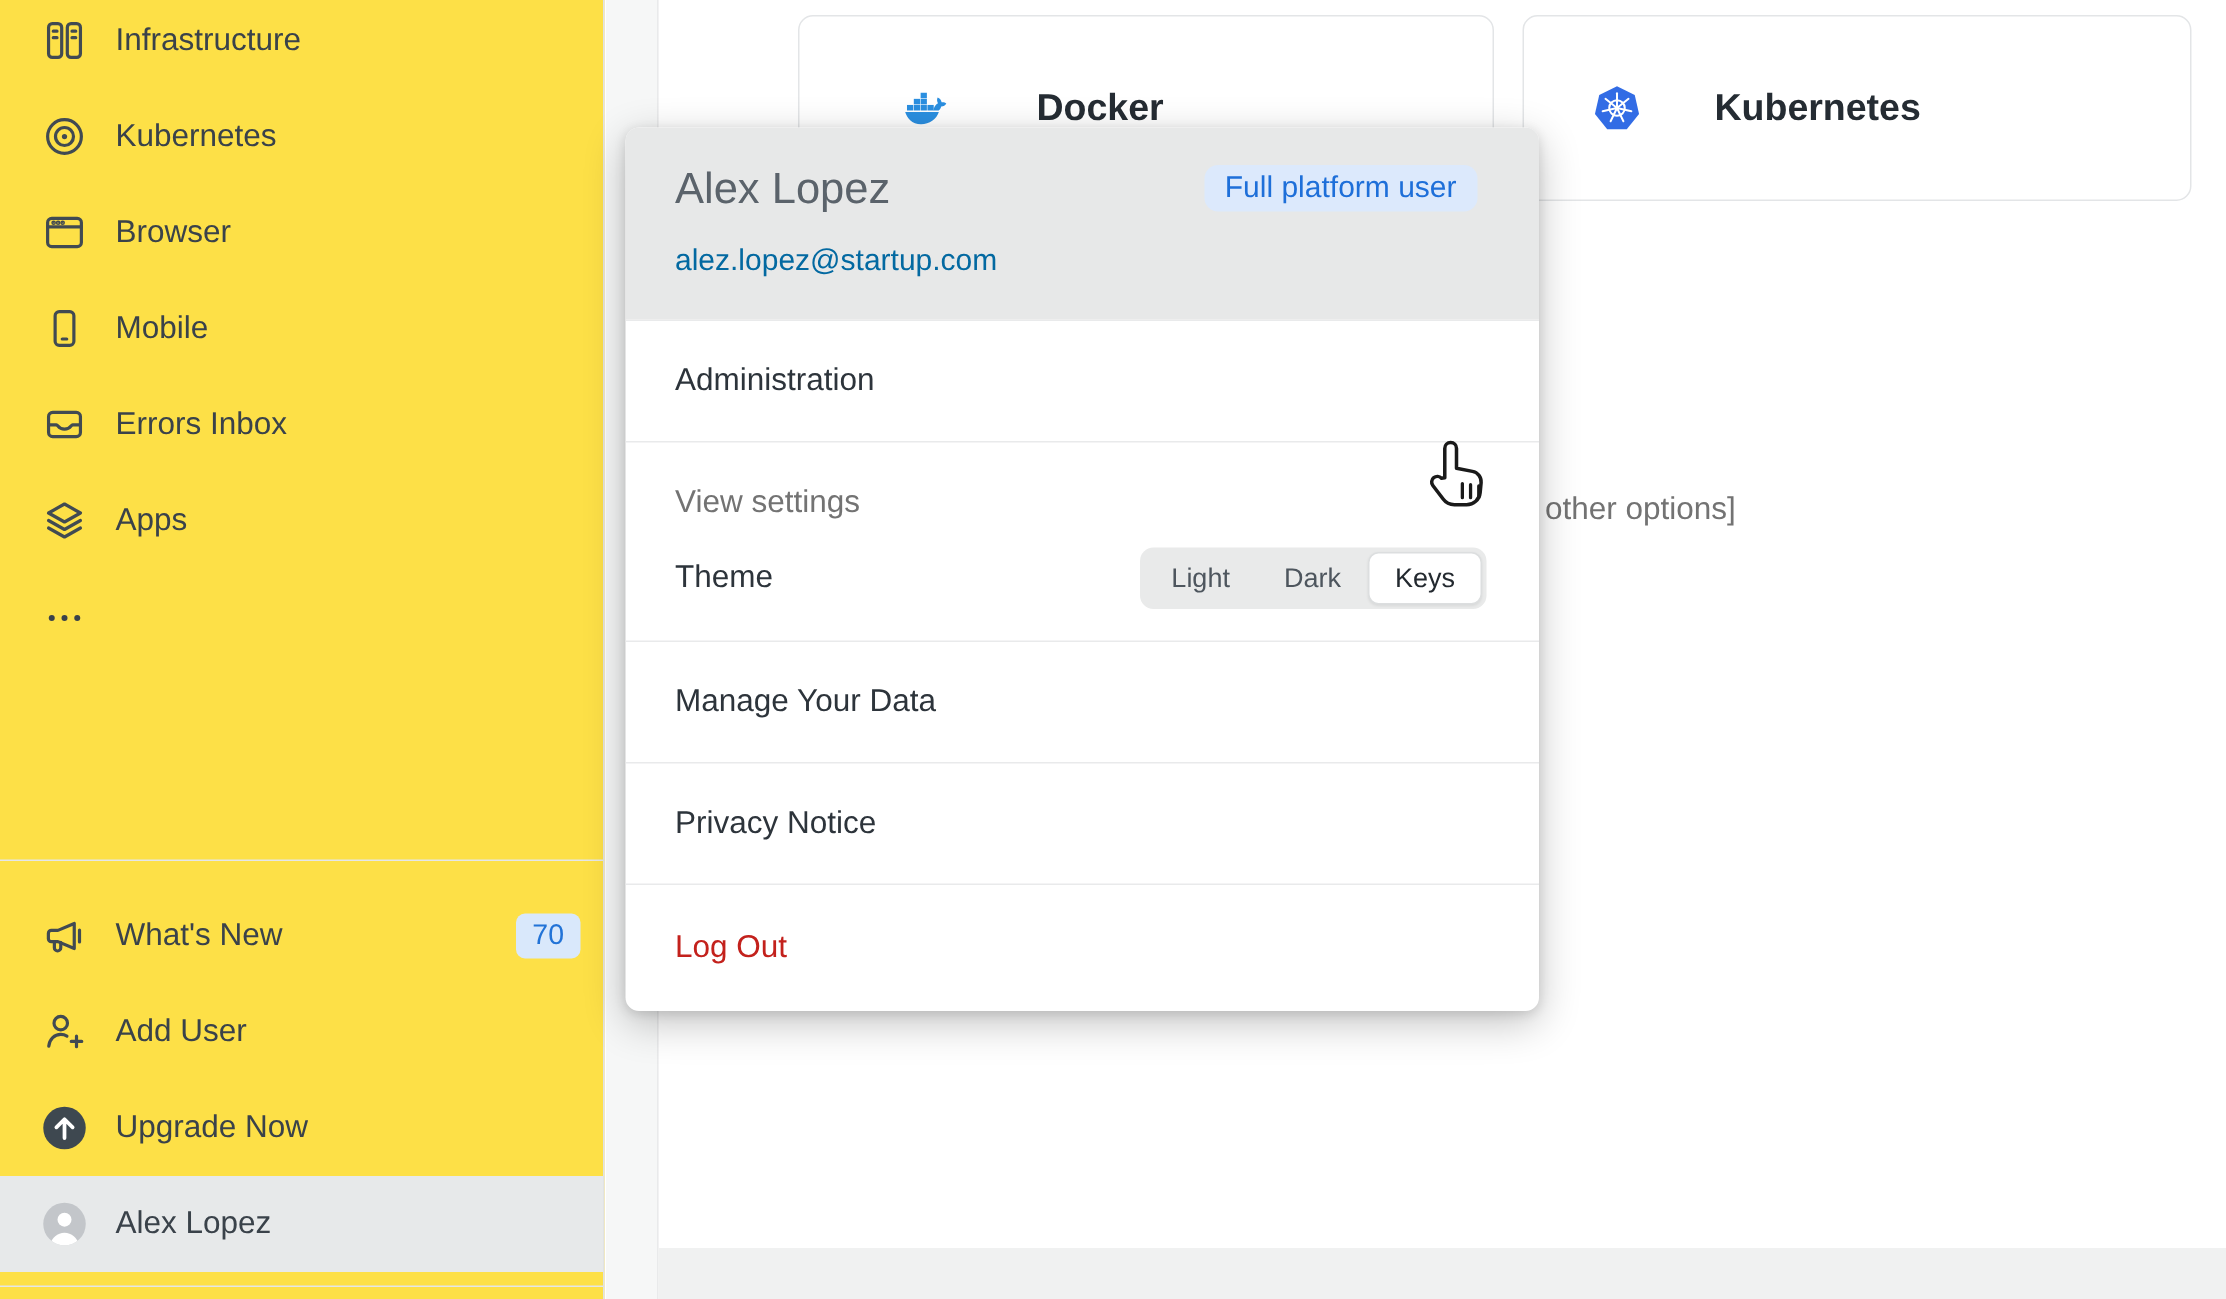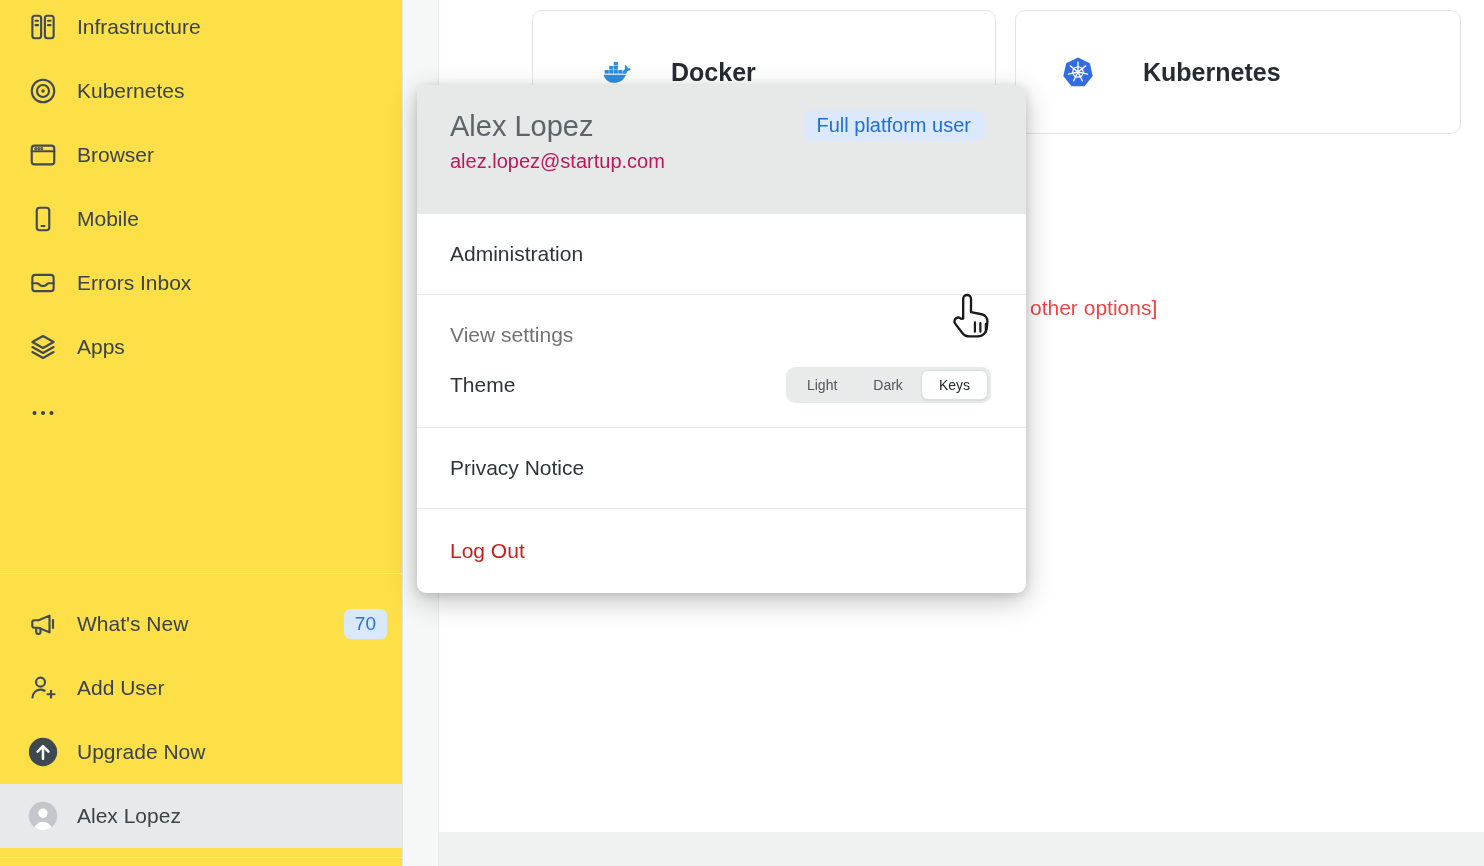--- a/index.html
+++ b/index.html
@@ -5,24 +5,24 @@
   html,body{margin:0;padding:0;background:#fff;}
   .stage{position:relative;width:1484px;height:866px;overflow:hidden;
          font-family:"Liberation Sans",sans-serif;background:#fff;}
 
   
   .gutter{position:absolute;left:404px;top:0;width:34px;height:866px;
           background:#f6f7f7;border-right:1px solid #e9eaeb;}
   .bottom-band{position:absolute;left:439px;right:0;top:832px;height:34px;background:#f0f1f1;}
   .card{position:absolute;top:10px;height:124px;background:#fff;border:1px solid #e3e5e7;
         border-radius:10px;display:flex;align-items:center;box-sizing:border-box;z-index:1;}
-  .card-docker{left:532px;width:464px;padding-left:53px;gap:24px;}
+  .card-docker{left:532px;width:464px;padding-left:53px;gap:44px;}
   .card-k8s{left:1015px;width:446px;padding-left:36px;gap:39px;}
   .card-title{font-size:25px;font-weight:700;color:#252c33;}
-  .link-frag{position:absolute;left:1030px;top:296px;font-size:21px;color:#ef4444;z-index:1;}
+  .link-frag{position:absolute;left:1030px;top:328px;font-size:21px;color:#737373;z-index:1;}
 
   
   .sidebar{position:absolute;left:0;top:0;width:403px;height:866px;background:#fde047;
            border-right:1px solid #e0e2e4;box-sizing:border-box;z-index:2;}
   .nav{position:absolute;top:-5px;left:0;right:0;}
   .nav-item,.footer-item{height:64px;display:flex;align-items:center;gap:19px;
            padding-left:28px;color:#3a424a;font-size:21px;}
   .icon-box{width:30px;height:30px;flex:0 0 30px;display:flex;align-items:center;justify-content:center;}
   .icon-box svg{width:30px;height:30px;}
   .oicon{fill:none;stroke:#414a52;stroke-width:1.7;stroke-linecap:round;stroke-linejoin:round;}
@@ -33,35 +33,35 @@
             font-size:19px;padding:4px 11px;border-radius:6px;}
   .sidebar-bottom-line{position:absolute;top:857px;left:0;width:100%;border-top:1px solid #e4e6e8;}
 
   
   .user-menu{position:absolute;left:417px;top:85px;width:609px;background:#fff;border-radius:9px;
              box-shadow:0 8px 28px rgba(0,0,0,.24),0 2px 8px rgba(0,0,0,.12);
              overflow:hidden;z-index:5;}
   .menu-header{height:128px;background:#e7e8e8;position:relative;
                padding:25px 0 0 33px;box-sizing:border-box;}
   .menu-name{font-size:29px;color:#5b636b;}
-  .menu-email{font-size:20px;color:#be185d;margin-top:7px;}
+  .menu-email{font-size:20px;color:#0369a1;margin-top:20px;}
   .menu-badge{position:absolute;right:41px;top:25px;background:#dce9fc;color:#1e6fd9;
               font-size:20px;padding:4px 14px;border-radius:9px;}
   .menu-section{border-top:1px solid #e9eaeb;padding:16px 0;}
   .menu-section.first{border-top:none;}
   .menu-section.last{padding:18px 0;}
   .menu-item{height:48px;display:flex;align-items:center;padding:0 33px;
              font-size:21px;color:#2d343b;}
   .menu-item.hovered{background:#f3f4f5;}
   .menu-heading{height:48px;display:flex;align-items:center;padding:0 33px;
                 font-size:21px;color:#737373;}
   .theme-row{height:52px;display:flex;align-items:center;padding:0 35px 0 33px;}
   .theme-label{font-size:21px;color:#2d343b;}
   .segmented{margin-left:auto;background:#e9eaea;border-radius:9px;padding:3px;display:flex;}
-  .segment{font-size:14px;color:#4e565e;padding:7px 18px;border-radius:7px;}
+  .segment{font-size:18px;color:#4e565e;padding:7px 18px;border-radius:7px;}
   .segment.selected{background:#fff;color:#23292f;border:1px solid #dcdedf;
                     padding:6px 17px;box-shadow:0 1px 2px rgba(0,0,0,.08);}
   .menu-item.logout{color:#c3211c;}
 
   .cursor{position:absolute;left:948px;top:288px;z-index:10;}
 </style>
 </head>
 <body>
 
 <div class="stage">
@@ -251,20 +251,23 @@
       <div class="theme-row">
         <span class="theme-label">Theme</span>
         <span class="segmented">
           <span class="segment">Light</span>
           <span class="segment">Dark</span>
           <span class="segment selected">Keys</span>
         </span>
       </div>
     </div>
 
+    <div class="menu-section">
+      <div class="menu-item">Manage Your Data</div>
+    </div>
 
     <div class="menu-section">
       <div class="menu-item">Privacy Notice</div>
     </div>
 
     <div class="menu-section last">
       <div class="menu-item logout">Log Out</div>
     </div>
   </div>
 

